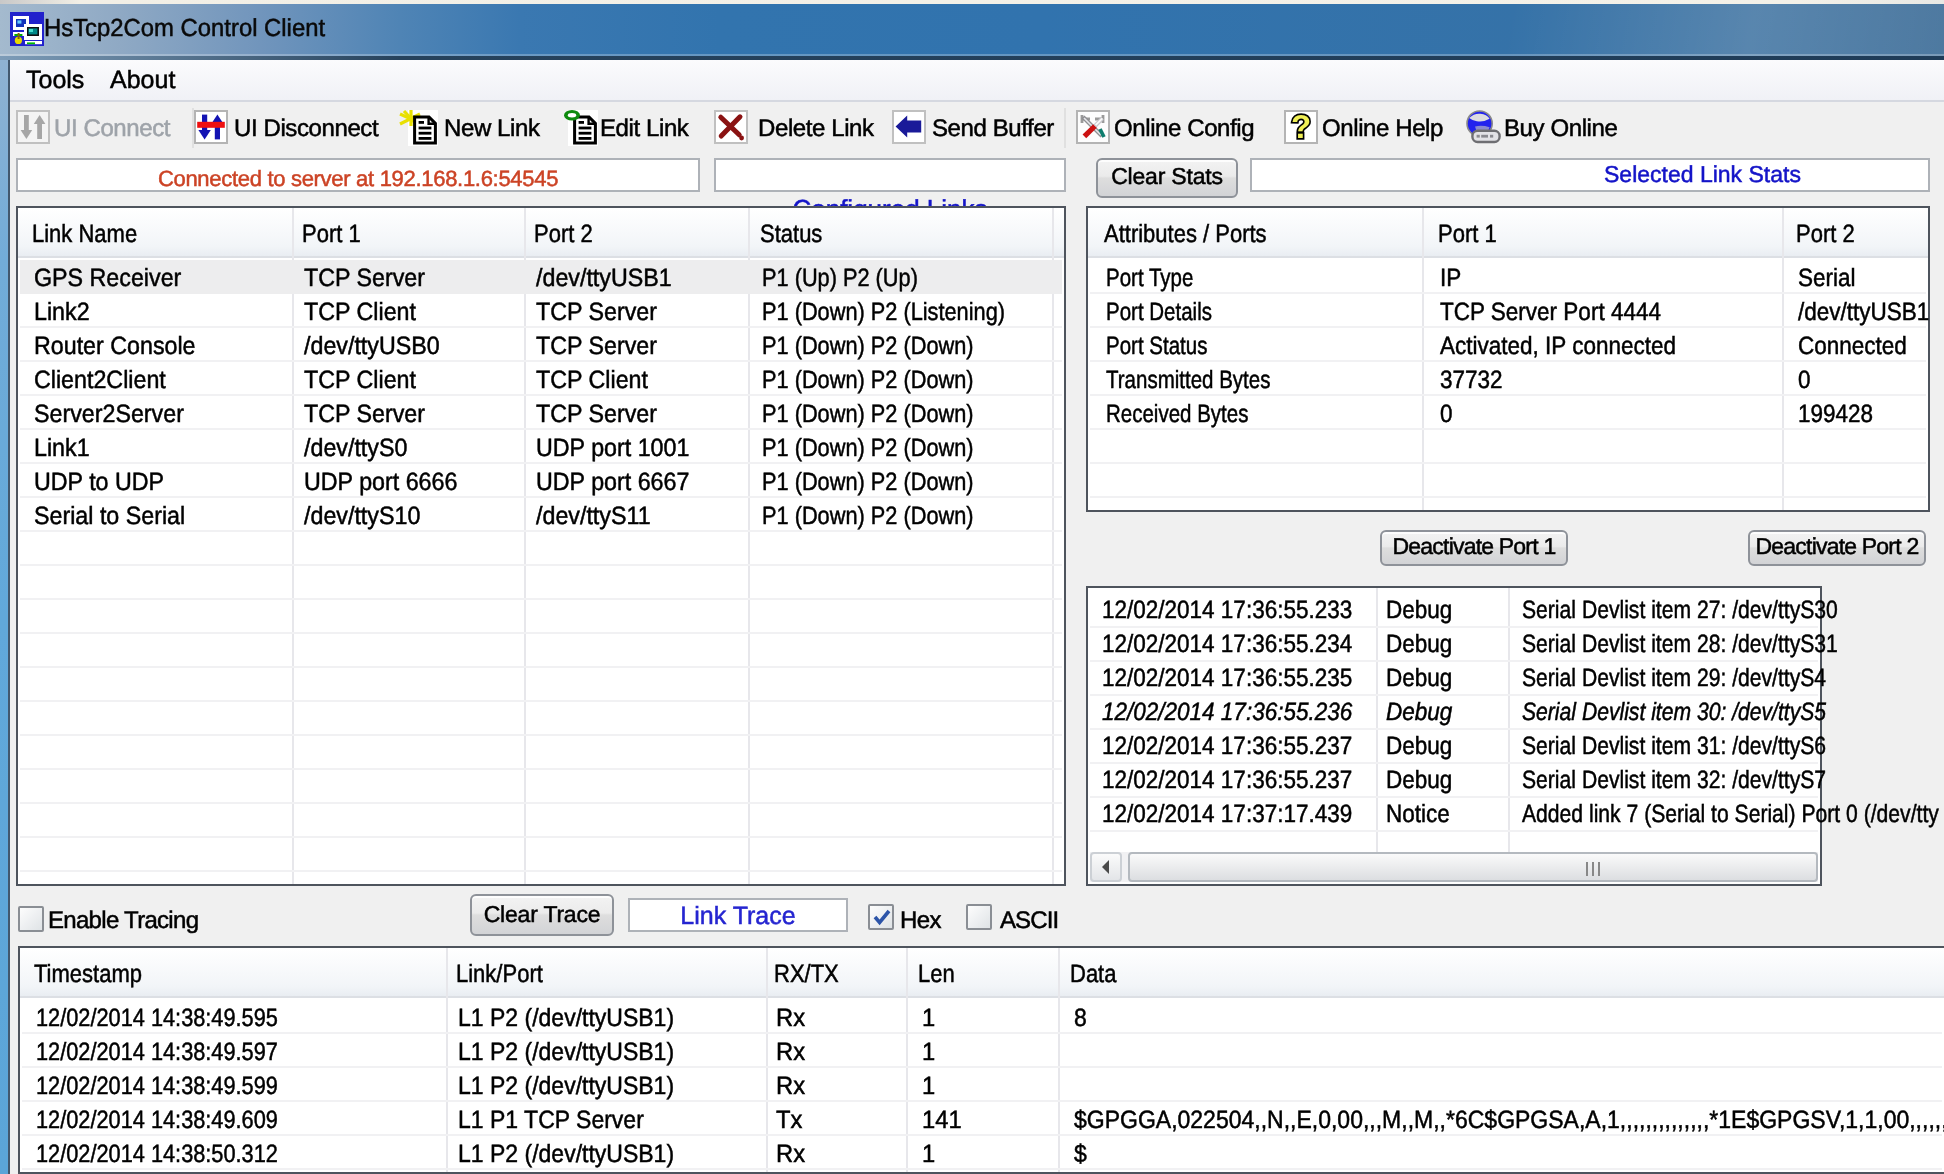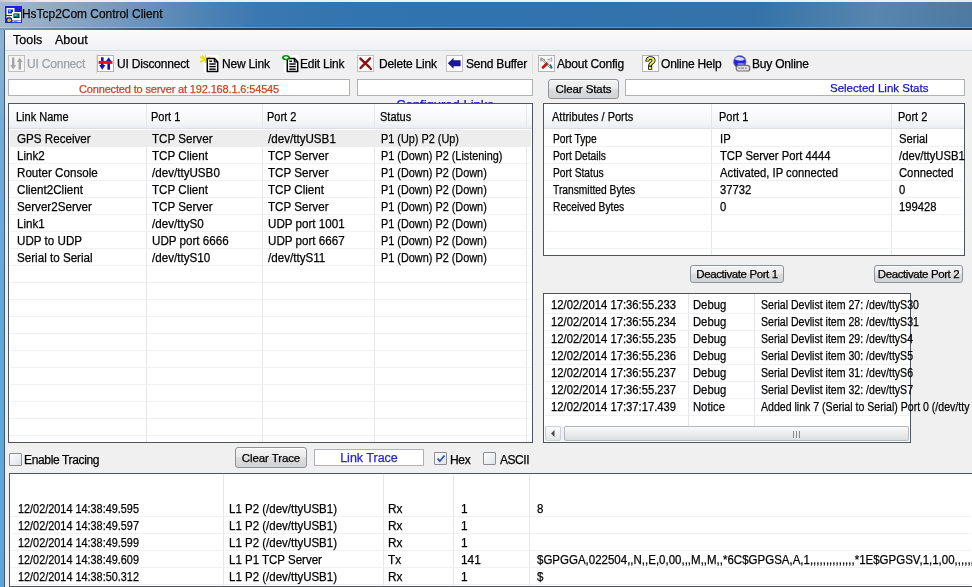--- a/index.html
+++ b/index.html
@@ -131,21 +131,21 @@
     <rect x="0.5" y="0.5" width="16" height="16" fill="#fdfdfd" stroke="#b4b4b4"></rect>
     <path d="M2.5 4.5 H7 M9.5 4.5 H14" stroke="#9a9a9a" stroke-width="1.6" fill="none"></path>
     <path d="M3 2.5 V6.5 M13.5 2.5 V6.5" stroke="#9a9a9a" stroke-width="1.4" fill="none"></path>
     <line x1="3.5" y1="3.5" x2="13" y2="13" stroke="#8f8f93" stroke-width="2"></line>
     <line x1="4" y1="4" x2="12.5" y2="12.5" stroke="#e8e8ec" stroke-width="0.8"></line>
     <line x1="12" y1="9.5" x2="14" y2="13.5" stroke="#0e7e6e" stroke-width="1.8"></line>
     <line x1="9.5" y1="8" x2="4.2" y2="13.2" stroke="#cc1111" stroke-width="2.6"></line>
     <line x1="13.2" y1="4.2" x2="9.5" y2="8" stroke="#c8c8cc" stroke-width="2"></line>
     <line x1="13.2" y1="4.2" x2="9.8" y2="7.6" stroke="#fafafa" stroke-width="0.9"></line>
   </svg>
-  <div class="abs" style="left:552px;top:5px;">About Config</div>
+  <div class="abs" style="left:552px;top:5px;">Online Config</div>
 
   <svg class="abs" style="left:637px;top:3px" width="17" height="17" viewBox="0 0 17 17">
     <rect x="0.5" y="0.5" width="16" height="16" fill="#fff" stroke="#b4b4b4"></rect>
     <text x="8.5" y="14.2" text-anchor="middle" font-family="Liberation Sans" font-size="16.5" font-weight="bold" fill="#f0ef55" stroke="#000" stroke-width="1.7" paint-order="stroke" style="paint-order:stroke;">?</text>
   </svg>
   <div class="abs" style="left:656px;top:5px;text-align:center;">Online Help</div>
 
   <svg class="abs" style="left:727px;top:3px" width="19" height="18" viewBox="0 0 19 18">
     <circle cx="7.8" cy="6.8" r="6.3" fill="#2222ee" stroke="#8a8a8a" stroke-width="0.8"></circle>
     <path d="M2.6 4.0 Q5 1.6 8.2 1.9 Q11.4 2.2 12.8 4.4 Q9.8 6.2 6.4 5.6 Q4 5.1 2.6 4.0 Z" fill="#dcdce0"></path>
@@ -155,21 +155,21 @@
       <rect x="8.6" y="12.4" width="3.4" height="1.4" fill="#8a8a90"></rect>
       <rect x="13" y="12.4" width="1.6" height="1.4" fill="#8a8a90"></rect>
   </svg>
   <div class="abs" style="left:747px;top:5px;">Buy Online</div>
 </div>
 
 <div class="wbox" style="left:8px;top:79px;width:342px;height:17px;"><span style="color:#cc4325;position:relative;top:1.5px;font-size:11px;letter-spacing:-0.15px;">Connected to server at 192.168.1.6:54545</span></div>
 <div class="wbox" style="left:357px;top:79px;width:176px;height:17px;"><span style="color:#1414c8;position:relative;top:17px;font-size:13px;">Configured Links</span></div>
 <div class="btn" style="left:548px;top:79px;width:71px;height:20px;line-height:19px;">Clear Stats</div>
 <div class="wbox" style="left:625px;top:79px;width:340px;height:17px;text-align:left;">
-    <span style="color:#1414c8;position:absolute;left:176px;top:2px;font-size:11.5px;margin-left:28px;">Selected Link Stats</span>
+    <span style="color:#1414c8;position:absolute;left:176px;top:2px;font-size:11.5px;">Selected Link Stats</span>
   </div>
 
 <div class="tbl" id="linktable" style="left:8px;top:103px;width:525px;height:340px;">
   <div class="hdr" style="height:25px;">
     <div class="cell" style="left:7px;top:6px;">Link Name</div>
     <div class="cell" style="left:141.5px;top:6px;">Port 1</div>
     <div class="cell" style="left:257.5px;top:6px;">Port 2</div>
     <div class="cell" style="left:371px;top:6px;">Status</div>
   </div>
   <div class="vline" style="left:137px;"></div>
@@ -284,21 +284,21 @@
       <div class="abs" style="left: 1px; right: 1px; top: 19px; height: 17px;">
         <div class="cell" style="left: 5.5px; top: 2px; transform: scaleX(0.9);">12/02/2014 17:36:55.234</div>
         <div class="cell" style="left: 148px; top: 2px; transform: scaleX(0.9);">Debug</div>
         <div class="cell" style="left: 216px; top: 2px; transform: scaleX(0.845);">Serial Devlist item 28: /dev/ttyS31</div>
       </div>
       <div class="abs" style="left: 1px; right: 1px; top: 36px; height: 17px;">
         <div class="cell" style="left: 5.5px; top: 2px; transform: scaleX(0.9);">12/02/2014 17:36:55.235</div>
         <div class="cell" style="left: 148px; top: 2px; transform: scaleX(0.9);">Debug</div>
         <div class="cell" style="left: 216px; top: 2px; transform: scaleX(0.845);">Serial Devlist item 29: /dev/ttyS4</div>
       </div>
-      <div class="abs" style="left: 1px; right: 1px; top: 53px; height: 17px;">
+      <div class="abs" style="left: 1px; right: 1px; top: 53px; height: 17px; font-style: italic;">
         <div class="cell" style="left: 5.5px; top: 2px; transform: scaleX(0.9);">12/02/2014 17:36:55.236</div>
         <div class="cell" style="left: 148px; top: 2px; transform: scaleX(0.9);">Debug</div>
         <div class="cell" style="left: 216px; top: 2px; transform: scaleX(0.845);">Serial Devlist item 30: /dev/ttyS5</div>
       </div>
       <div class="abs" style="left: 1px; right: 1px; top: 70px; height: 17px;">
         <div class="cell" style="left: 5.5px; top: 2px; transform: scaleX(0.9);">12/02/2014 17:36:55.237</div>
         <div class="cell" style="left: 148px; top: 2px; transform: scaleX(0.9);">Debug</div>
         <div class="cell" style="left: 216px; top: 2px; transform: scaleX(0.845);">Serial Devlist item 31: /dev/ttyS6</div>
       </div>
       <div class="abs" style="left: 1px; right: 1px; top: 87px; height: 17px;">
@@ -334,20 +334,27 @@
 <div class="cb" style="left:434px;top:452px;">
   <svg width="12" height="12" viewBox="0 0 12 12" style="position:absolute;left:0;top:0;">
       <path d="M2.5 5.5 L4.8 8.2 L9.5 2.5" fill="none" stroke="#2c54a8" stroke-width="1.8"></path>
     </svg>
 </div>
 <div class="abs" style="left:450px;top:453px;font-size:12px;letter-spacing:-0.3px;">Hex</div>
 <div class="cb" style="left:483px;top:452px;"></div>
 <div class="abs" style="left:500px;top:453px;font-size:12px;letter-spacing:-0.45px;">ASCII</div>
 
 <div class="tbl" id="tracetable" style="left:9px;top:473px;width:963px;height:114px;border-right:none;">
+  <div class="hdr" style="height:25px;">
+    <div class="cell" style="left:7px;top:6px;">Timestamp</div>
+    <div class="cell" style="left:218px;top:6px;">Link/Port</div>
+    <div class="cell" style="left:377px;top:6px;">RX/TX</div>
+    <div class="cell" style="left:448.5px;top:6px;">Len</div>
+    <div class="cell" style="left:525px;top:6px;">Data</div>
+  </div>
   <div class="vline" style="left:213px;"></div>
   <div class="vline" style="left:373px;"></div>
   <div class="vline" style="left:443px;"></div>
   <div class="vline" style="left:519px;"></div>
   <div class="rowlines" style="top:26px;height:88px;"></div>
   <div id="rows4">
       <div class="abs" style="left: 1px; right: 1px; top: 26px; height: 17px;">
         <div class="cell" style="left: 6.5px; top: 2px; transform: scaleX(0.87);">12/02/2014 14:38:49.595</div>
         <div class="cell" style="left: 218px; top: 2px; transform: scaleX(0.92);">L1 P2 (/dev/ttyUSB1)</div>
         <div class="cell" style="left: 377px; top: 2px; transform: scaleX(0.95);">Rx</div>

